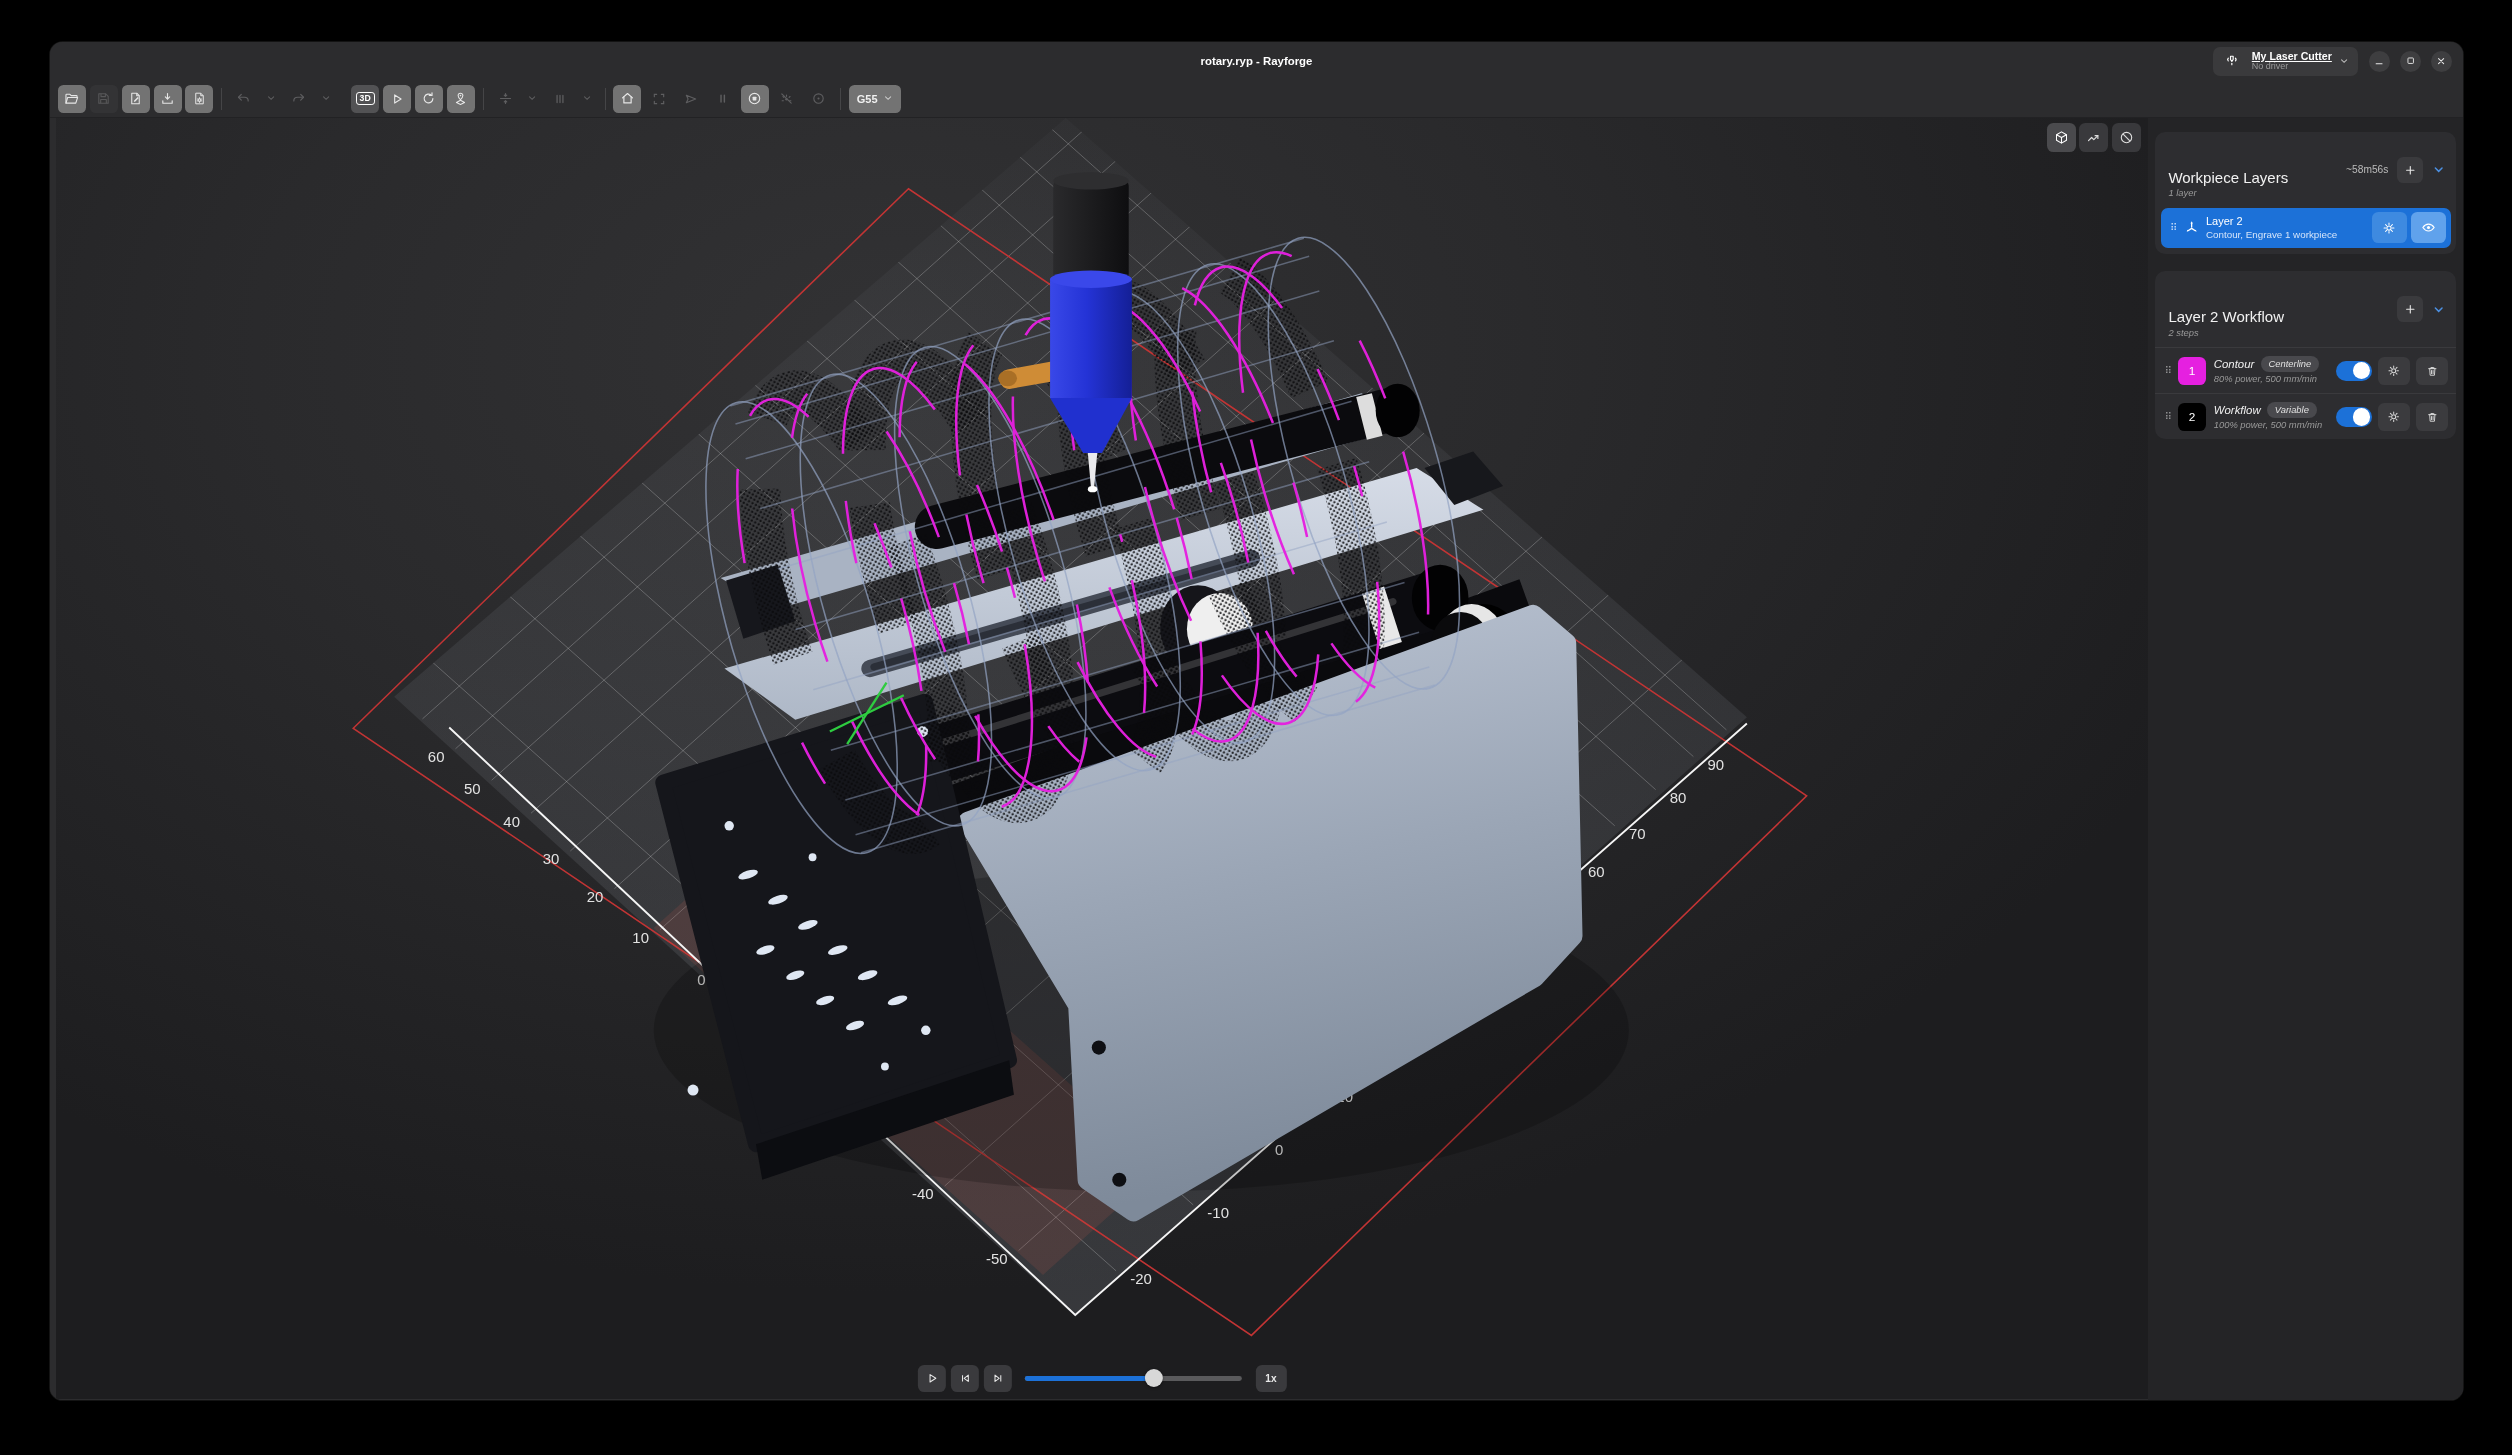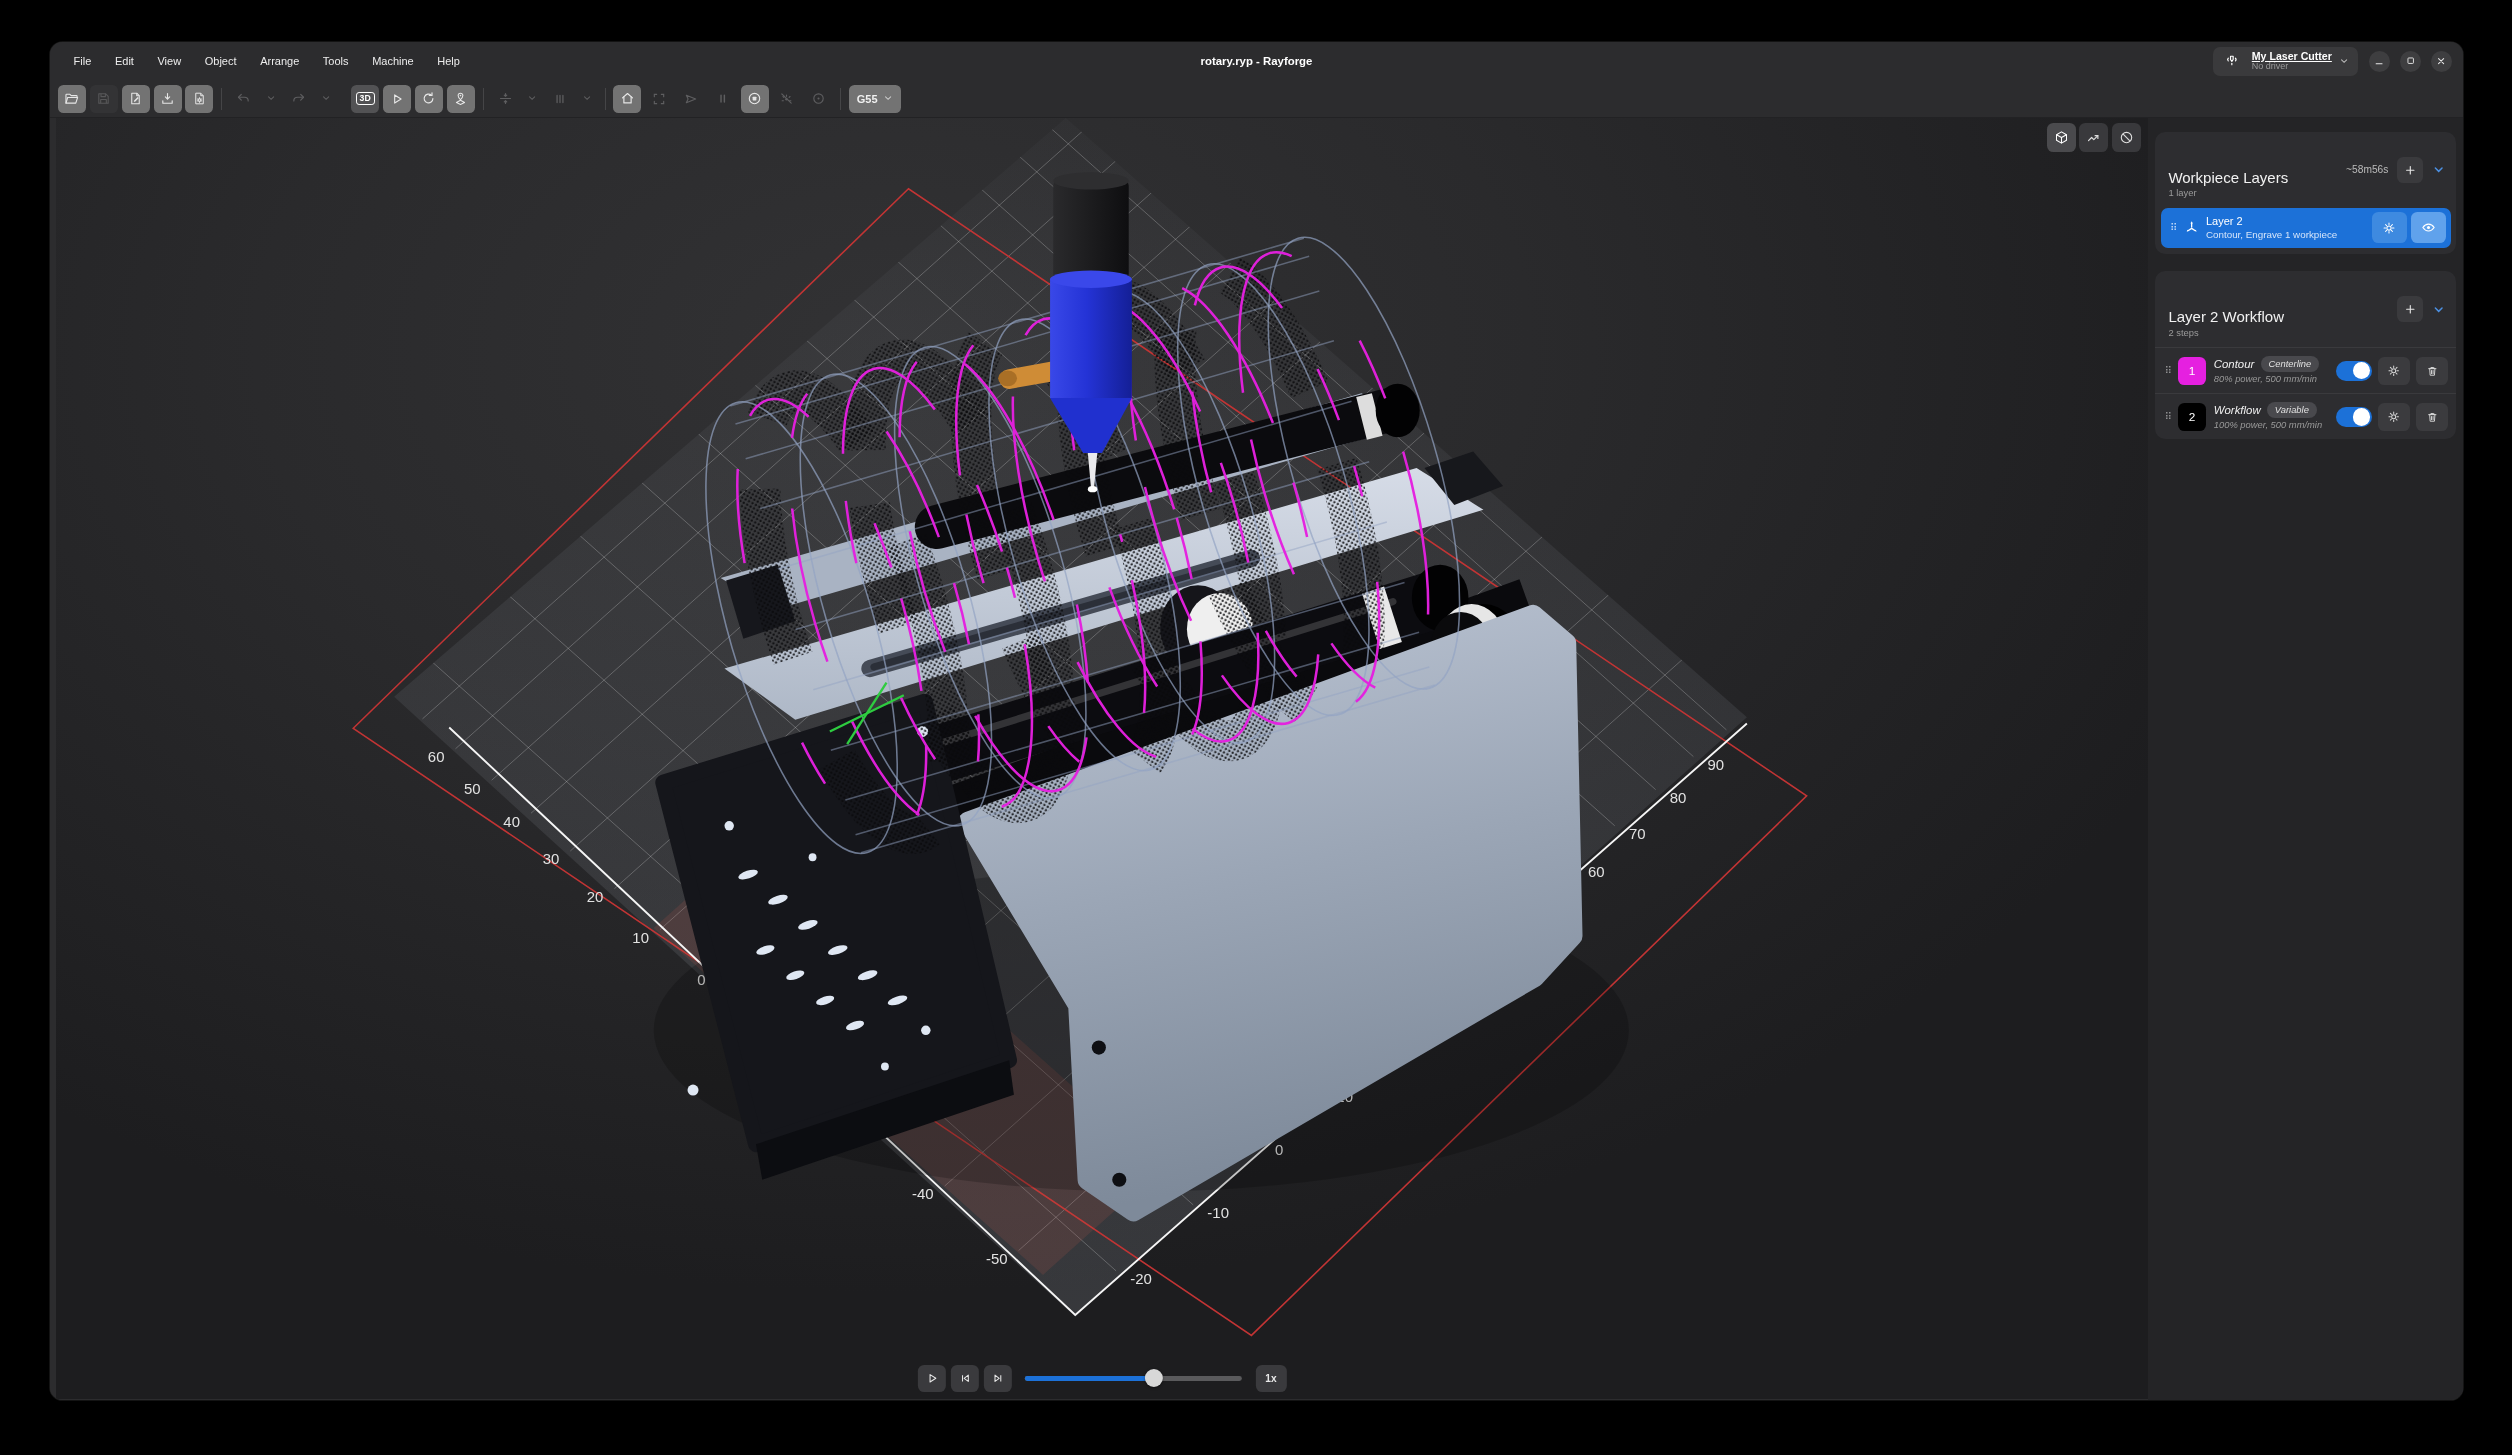--- a/index.html
+++ b/index.html
@@ -68,21 +68,21 @@
   .pb-knob  { position:absolute; top:4.7px; width:18px; height:18px; border-radius:50%; background:#d8d8d8;
               box-shadow:0 0.8px 2.4px rgba(0,0,0,.5); }
   .pb-speed { width:31px; font-size:10.2px; font-weight:700; }
 
   
   .sidebar { position:absolute; right:0; top:0; width:315px; bottom:0; background:#242426; padding:14px 7px; }
   .card { background:#2d2d30; border-radius:10.2px; margin-bottom:17.3px; overflow:hidden; }
   .card-head { display:flex; align-items:center; padding:8.7px 7px 8.7px 13.4px; }
   .card-titles { flex:1; line-height:1.25; }
   .card-title { color:#f2f2f2; font-size:15px;margin-top:28px; }
-  .card-sub { color:#9b9b9b; font-size:9.4px; }
+  .card-sub { color:#9b9b9b; font-size:9.4px;font-style:italic; }
   .est-time { color:#bcbcbc; font-size:10.2px; margin-right:8.7px; }
   .plus-btn { width:26px; height:26px; border-radius:6.3px; background:#3a3a3d; color:#e8e8e8;
               display:flex; align-items:center; justify-content:center; margin-right:5.5px; }
   .chev-blue { color:#4c90e2; width:20.5px; display:flex; justify-content:center; }
 
   .layer-row { margin:0 5.5px 6.3px; background:#1c71d8; border-radius:7px; height:40px;
                display:flex; align-items:center; padding:0 4.7px 0 6.3px; }
   .drag { color:#8e8e90; font-family:"DejaVu Sans", sans-serif; font-size:10.2px; width:14px; text-align:center; }
   .layer-row .drag { color:#bcd6f5; }
   .layer-icn { color:#fff; margin:0 5.5px 0 2.4px; display:flex; }
@@ -110,30 +110,20 @@
             display:flex; align-items:center; justify-content:center; margin-left:6.3px; flex:0 0 auto; }
 
   svg.ic { display:block; }
 </style>
 </head>
 <body>
 
 <div class="app-window">
 
   <div class="header">
-    <div class="menubar">
-      <div class="menu-item">File</div>
-      <div class="menu-item">Edit</div>
-      <div class="menu-item">View</div>
-      <div class="menu-item">Object</div>
-      <div class="menu-item">Arrange</div>
-      <div class="menu-item">Tools</div>
-      <div class="menu-item">Machine</div>
-      <div class="menu-item">Help</div>
-    </div>
     <div class="win-title">rotary.ryp - Rayforge</div>
     <div class="header-right">
       <div class="machine-pill">
         <span class="layer-icn">
           <svg class="ic" width="15.7" height="15.7" viewBox="0 0 24 24" fill="none" stroke="currentColor" stroke-width="1.8" stroke-linecap="round" stroke-linejoin="round">
               <path d="M10 5h4v5l-2 3-2-3z"></path>
               <path d="M6.5 8q-2 2 0 4"></path>
               <path d="M17.5 8q2 2 0 4"></path>
               <path d="M12 16v2"></path>
             </svg>

